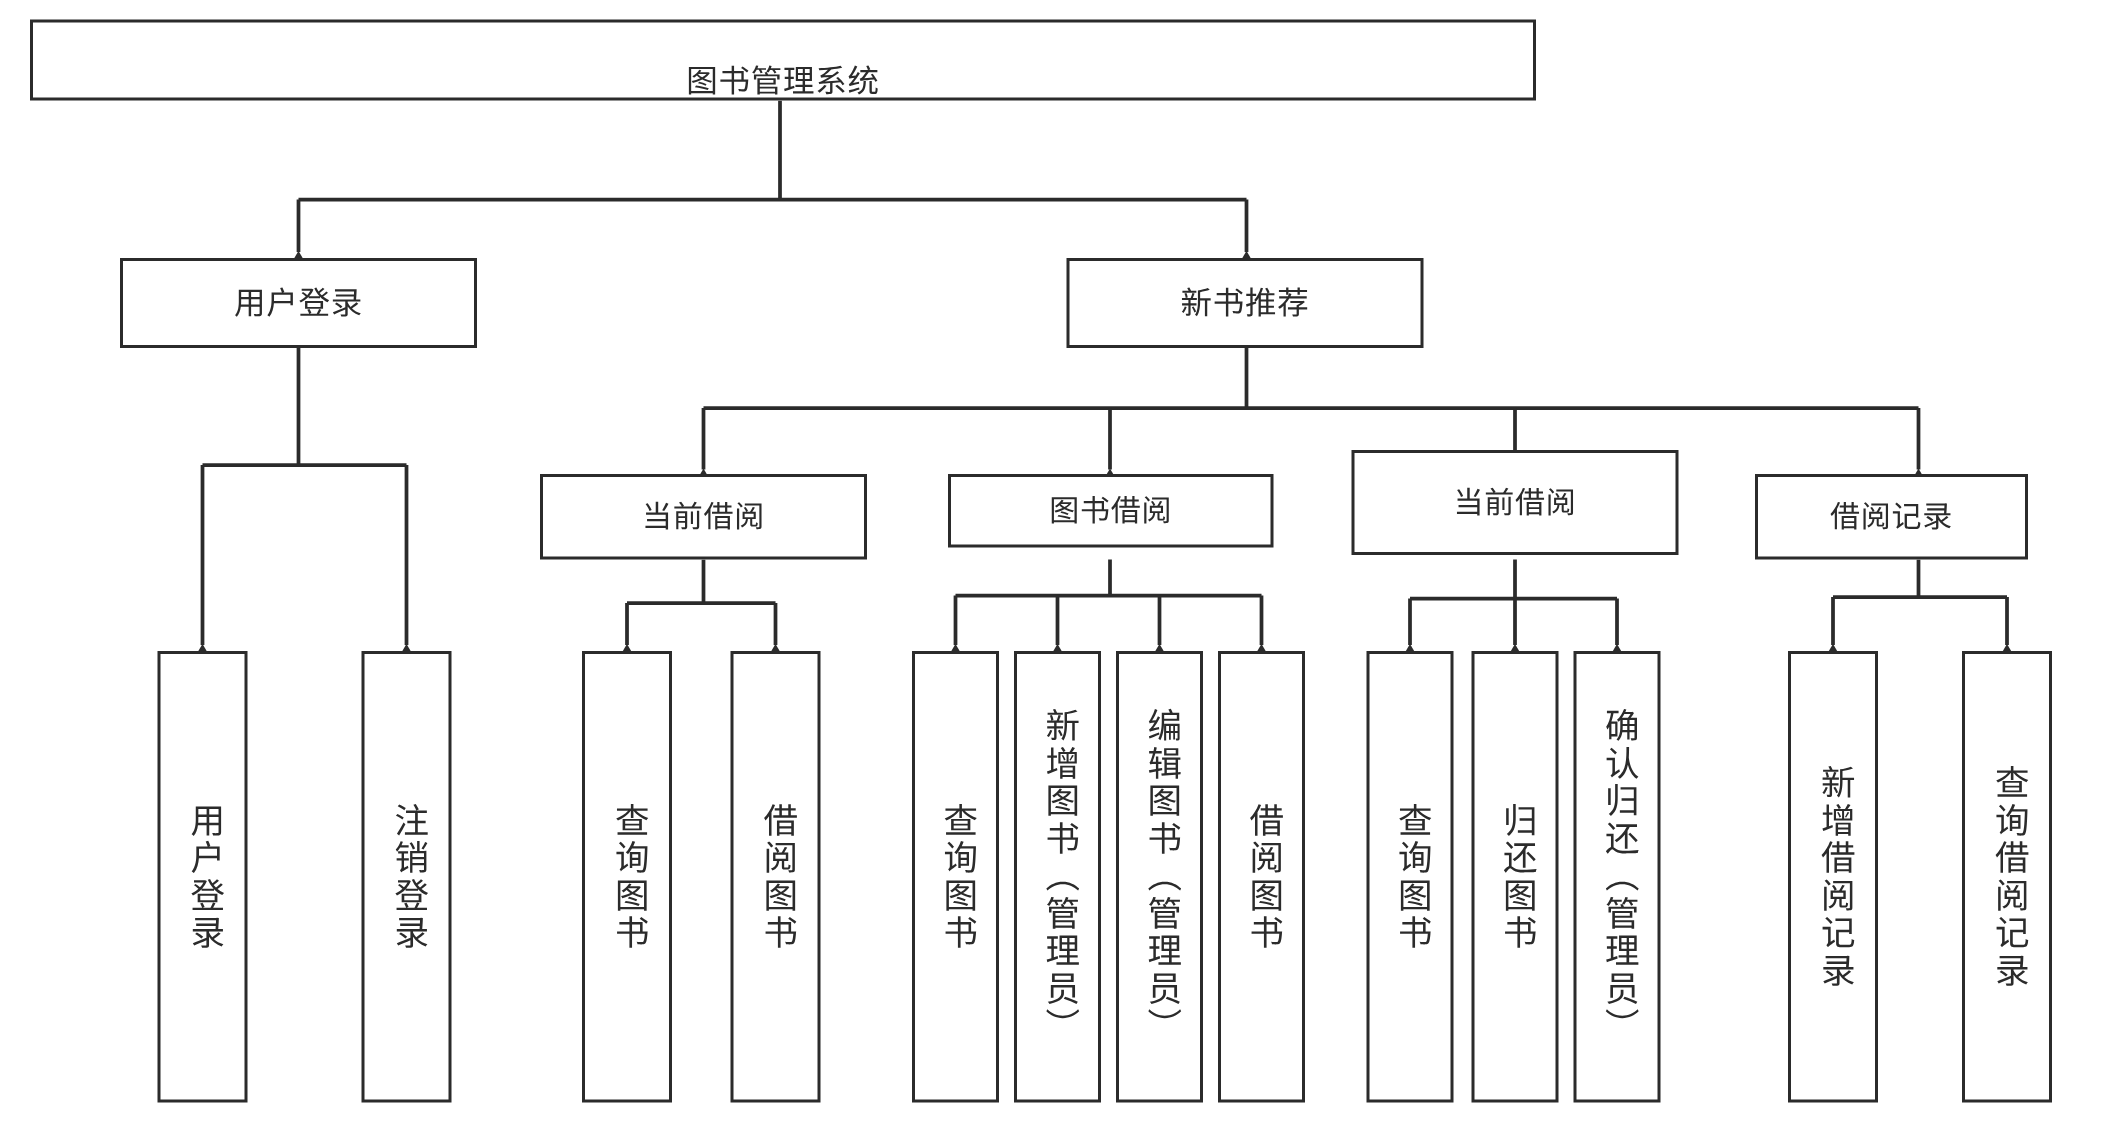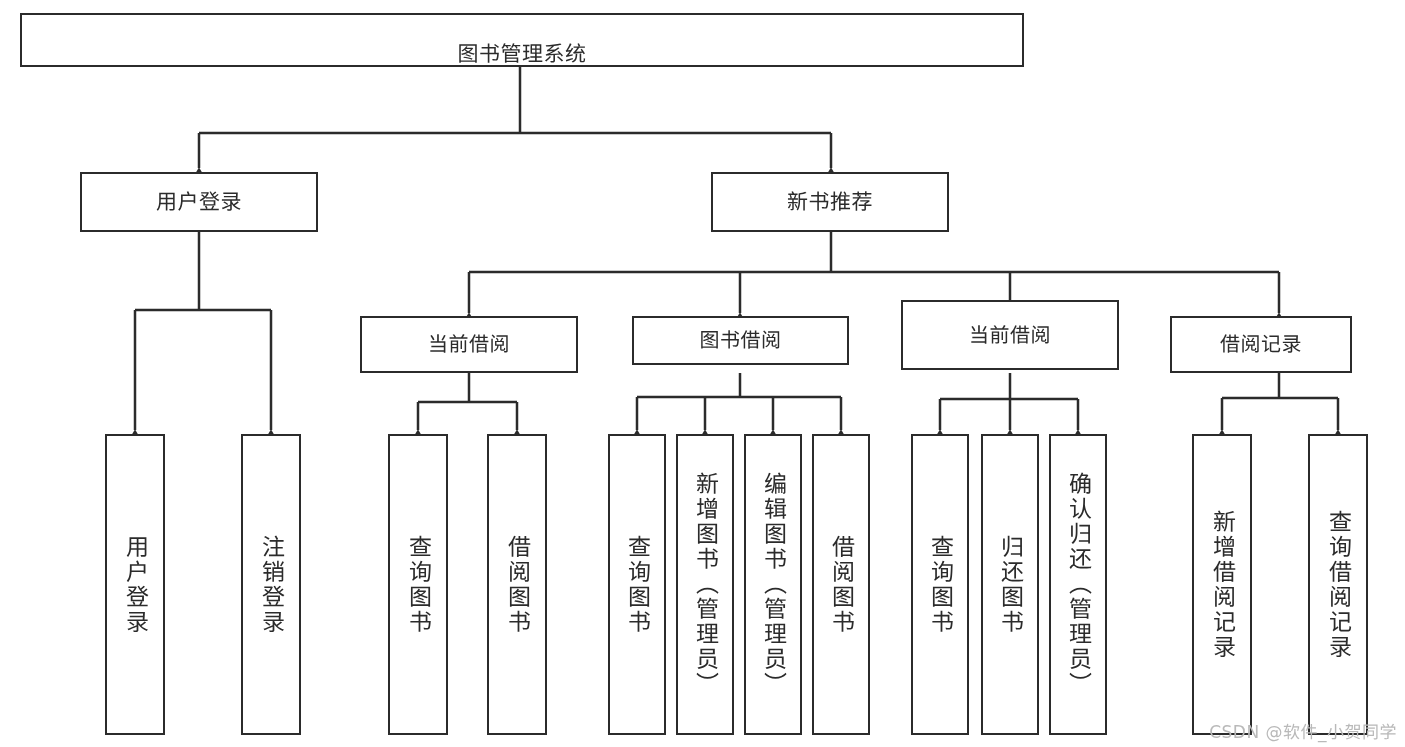--- a/index.html
+++ b/index.html
@@ -182,15 +182,14 @@
     <span class="node-label">确认归还（管理员）</span>
   </div>
 
   <div class="node-box leaf" style="left:1192px;top:434px;width:60px;height:301px;">
     <span class="node-label">新增借阅记录</span>
   </div>
   <div class="node-box leaf" style="left:1308px;top:434px;width:60px;height:301px;">
     <span class="node-label">查询借阅记录</span>
   </div>
 
-  <div id="watermark">CSDN @软件_小贺同学</div>
 
 </div>
 
 </body></html>

